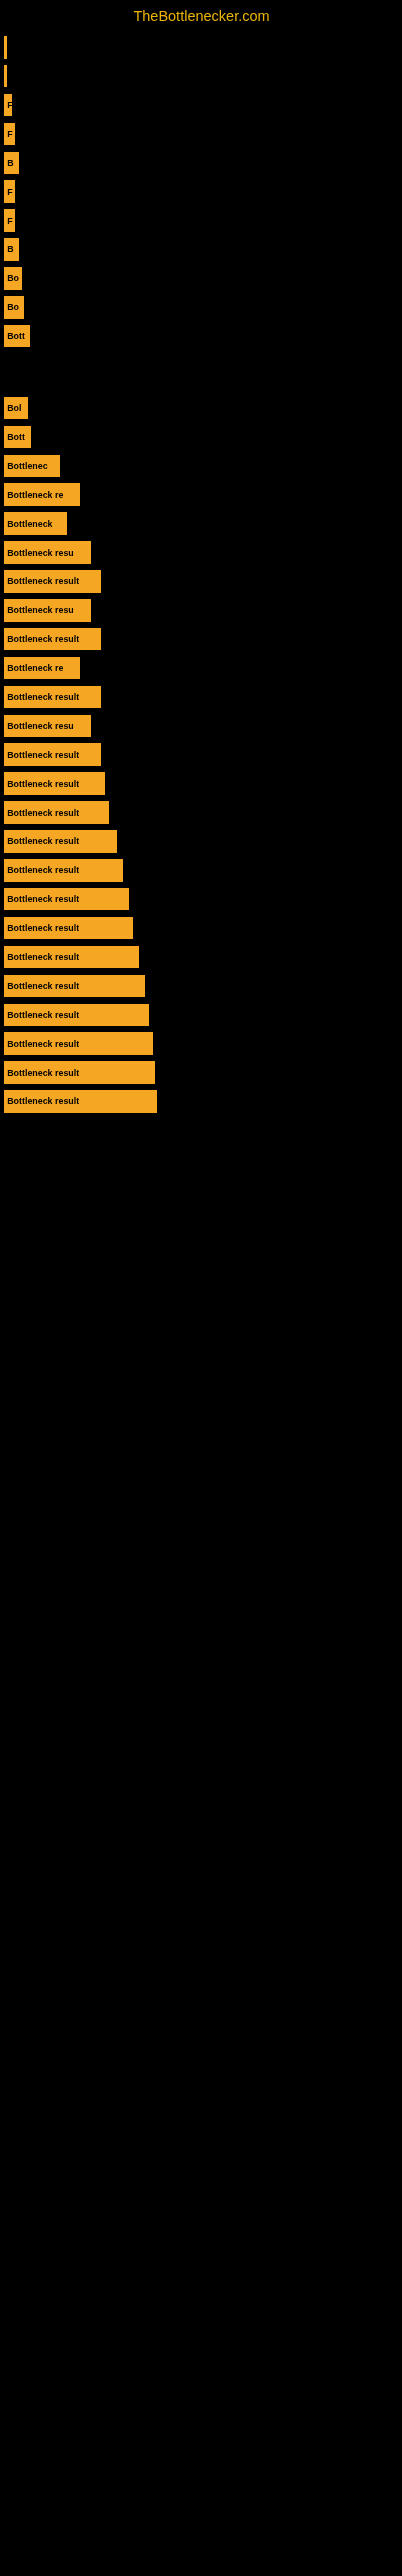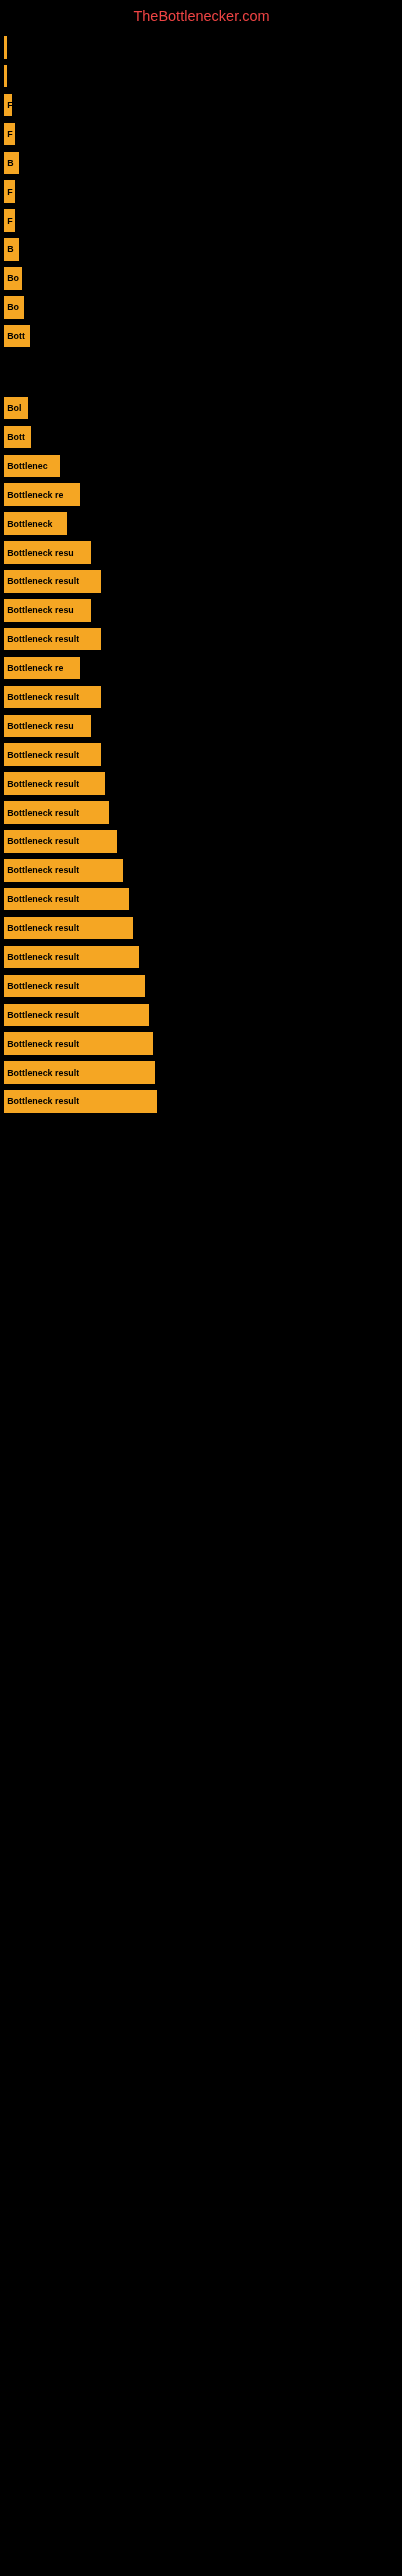--- a/index.html
+++ b/index.html
@@ -10,21 +10,21 @@
 
     body {
       width: 403px;
       min-height: 2576px;
       background-color: #000000;
       font-family: Arial, sans-serif;
       overflow-x: hidden;
     }
 
     .site-title {
-      color: #ef4444;
+      color: #eab308;
       text-align: center;
       font-size: 14.5px;
       padding: 8px 0 4px 0;
       font-weight: normal;
     }
 
     .bars-container {
       padding: 8px 0;
     }
 

